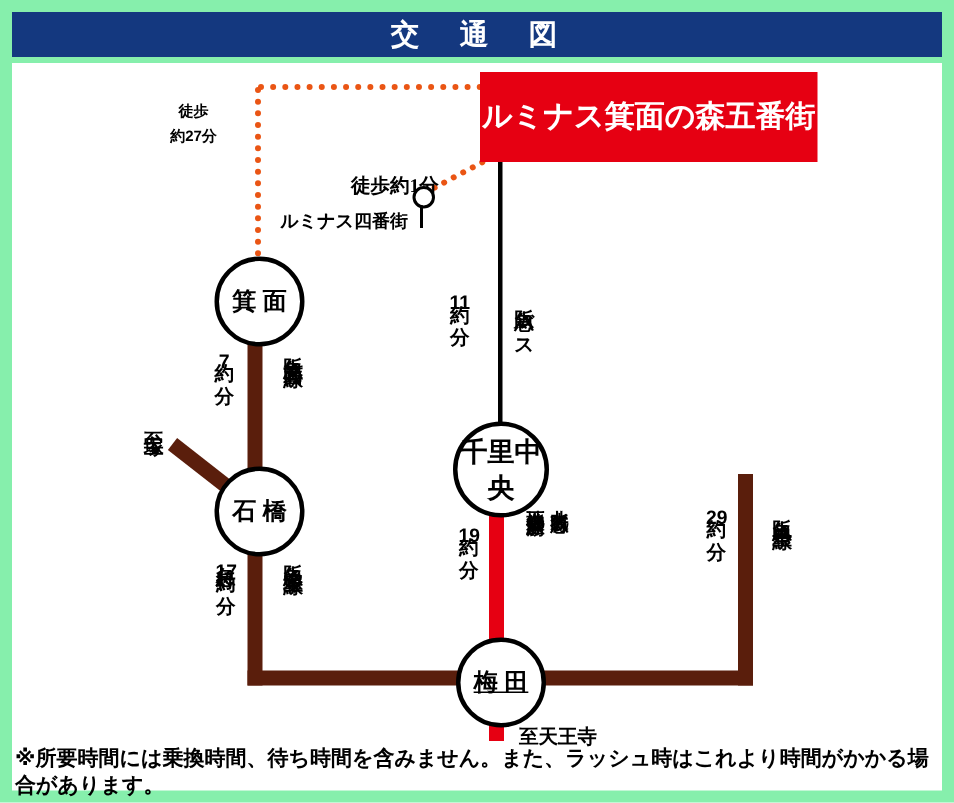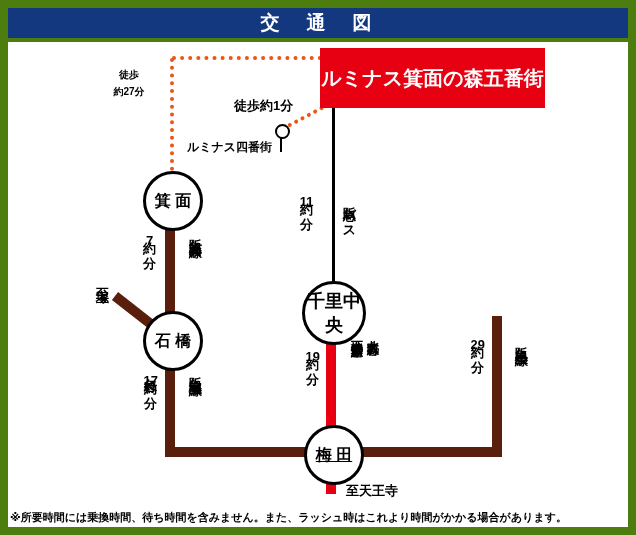--- a/index.html
+++ b/index.html
@@ -1,17 +1,17 @@
 <!DOCTYPE html>
 <html><head>
 <meta charset="utf-8">
 <style>
   html,body{margin:0;padding:0;}
   body{font-family:"Liberation Sans","DejaVu Sans",sans-serif;}
-  #stage{position:relative;width:636px;height:535px;background:#4d7c0f;overflow:hidden;}
+  #stage{position:relative;width:636px;height:535px;background:#86efac;overflow:hidden;}
   .header-bar{position:absolute;left:8px;top:8px;width:620px;height:30px;background:#14387f;
     color:#fff;font-weight:bold;font-size:19px;letter-spacing:4px;
     display:flex;align-items:center;justify-content:center;z-index:1;}
   .panel{position:absolute;left:8px;top:42px;width:620px;height:485px;background:#ffffff;z-index:0;}
   .banner{position:absolute;left:320px;top:48px;width:225px;height:60px;background:#e60012;
     color:#fff;font-weight:bold;font-size:20px;line-height:27px;text-align:center;
     display:flex;flex-direction:row;align-items:center;justify-content:center;z-index:4;}
   .line{position:absolute;background:#5a1e0c;z-index:1;}
   .redline{position:absolute;background:#e60012;z-index:1;}
   .busline{position:absolute;background:#000;z-index:1;}
@@ -22,40 +22,40 @@
   .vtext{position:absolute;writing-mode:vertical-rl;text-orientation:upright;
     font-weight:bold;font-size:13px;letter-spacing:2px;color:#000;z-index:4;white-space:nowrap;}
   .vtext.small{font-size:12px;letter-spacing:1px;}
   .tcy{text-combine-upright:all;}
   .htext{position:absolute;font-weight:bold;font-size:13px;color:#000;z-index:4;white-space:nowrap;}
   .walk27{position:absolute;left:96px;top:66px;width:66px;text-align:center;
     font-weight:bold;font-size:10px;line-height:17px;color:#000;z-index:4;}
   .busstop-circle{position:absolute;left:275px;top:124px;width:11px;height:11px;
     border:2px solid #000;border-radius:50%;background:#fff;z-index:4;}
   .busstop-stick{position:absolute;left:280px;top:137px;width:2px;height:15px;background:#000;z-index:4;}
-  .note{position:absolute;left:10px;top:510px;width:622px;font-size:11px;font-weight:bold;color:#000;z-index:4;}
+  .note{position:absolute;left:10px;top:497px;width:622px;font-size:14px;font-weight:bold;color:#000;z-index:4;}
 </style>
 </head>
 <body>
 
 <div id="stage">
 
   <div class="header-bar">交　通　図</div>
 
   <div class="panel"></div>
 
   <div class="dot-h" style="left:172px;top:56px;width:150px;"></div>
   <div class="dot-v" style="left:170px;top:58px;height:113px;"></div>
   <div class="dot-h" style="left:288px;top:124px;width:40px;transform:rotate(-28deg);transform-origin:0 50%;"></div>
 
   <div class="walk27">
     <div>徒歩</div>
     <div>約27分</div>
   </div>
-  <div class="htext" style="left:234px;top:97px;">徒歩約1分</div>
+  <div class="htext" style="left:234px;top:115px;font-family:Liberation Serif, serif;">徒歩約1分</div>
 
   <div class="busstop-circle"></div>
   <div class="busstop-stick"></div>
   <div class="htext" style="left:172px;top:139px;width:100px;text-align:right;font-size:12px;">ルミナス四番街</div>
 
   <div class="banner">
     <div>ルミナス箕面の森</div>
     <div>五番街</div>
   </div>
 

